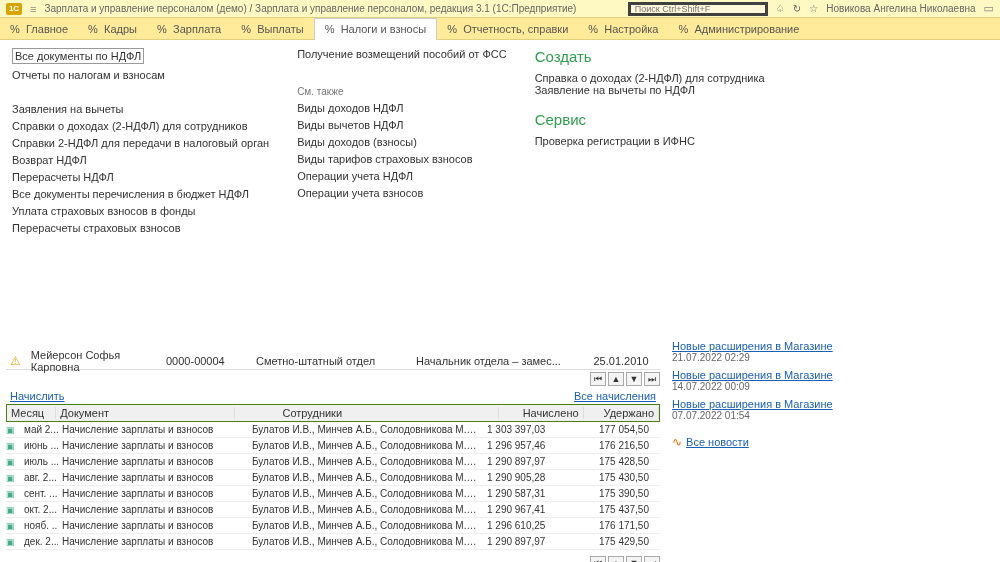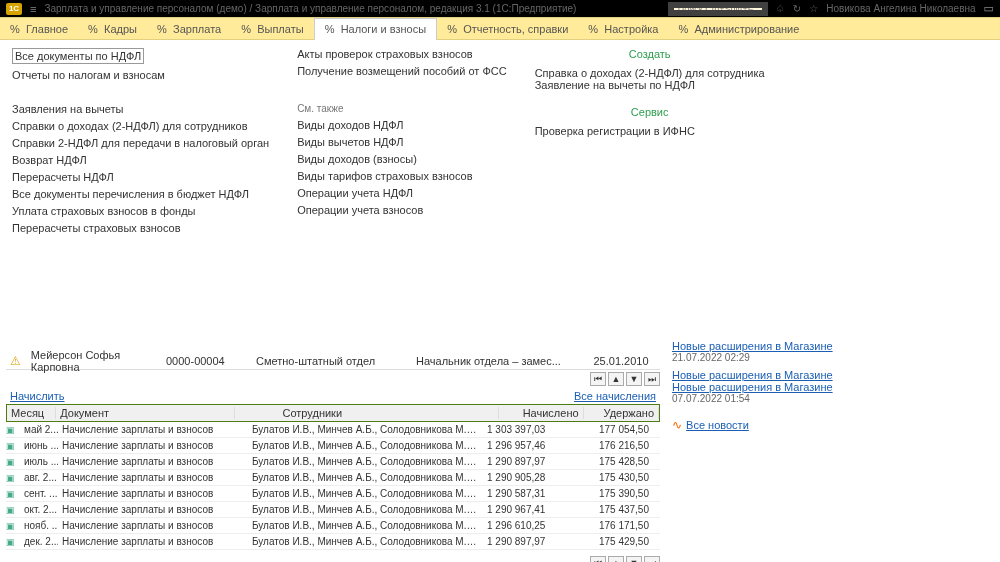--- a/index.html
+++ b/index.html
@@ -1,31 +1,31 @@
 <!DOCTYPE html>
 <html><head>
 <meta charset="utf-8">
 <style>
 * { margin:0; padding:0; box-sizing:border-box; }
 body { font-family:Arial,sans-serif; font-size:11px; background:#fff; width:1000px; height:562px; overflow:hidden; color:#333; }
-.titlebar { background:#000000; height:18px; display:flex; align-items:center; padding:0 6px; gap:8px; border-bottom:1px solid #e0d080; }
+.titlebar { background:#fef9c3; height:18px; display:flex; align-items:center; padding:0 6px; gap:8px; border-bottom:1px solid #e0d080; }
 .titlebar .logo { width:16px; height:12px; background:#d6a300; border-radius:2px; font-size:8px; color:#fff; display:flex; align-items:center; justify-content:center; font-weight:bold; }
 .titlebar .title { font-size:10px; color:#666; flex:1; }
-.titlebar .search-global { width:100px; height:14px; background:#fff8db; border:6px solid #404040; font-size:9px; padding:0 4px; color:#999; }
+.titlebar .search-global { width:140px; height:14px; background:#fff8db; border:3px solid #404040; font-size:9px; padding:0 4px; color:#999; }
 .titlebar .icons { display:flex; gap:8px; align-items:center; font-size:10px; color:#666; }
 .titlebar .user { font-size:10px; color:#666; }
 .mainmenu { background:#ffeb99; height:22px; display:flex; align-items:center; border-bottom:1px solid #e0d080; }
 .mainmenu .menu-item { display:flex; align-items:center; gap:4px; padding:0 10px; height:22px; font-size:11px; color:#555; cursor:pointer; }
 .mainmenu .menu-item.active { background:#fff; border:1px solid #ccc; border-bottom:none; }
 .mainmenu .menu-item .micon { width:12px; height:12px; display:inline-block; }
 .subpanel { position:absolute; top:40px; left:0; right:0; background:#fff; padding:8px 12px; display:flex; gap:28px; z-index:10; }
 .subpanel .col { display:flex; flex-direction:column; gap:5px; min-width:170px; }
 .subpanel .link { font-size:11px; color:#333; cursor:pointer; }
 .subpanel .link.selected { border:1px solid #999; padding:1px 2px; display:inline-block; width:fit-content; }
-.subpanel .heading { font-size:11px; color:#2e9e4f; margin-bottom:2px;text-align:center; }
+.subpanel .heading { font-size:15px; color:#2e9e4f; margin-bottom:2px; }
 .subpanel .sub { font-size:10px; color:#777; margin-top:4px; }
 .right-search { position:absolute; top:46px; right:8px; display:flex; gap:6px; align-items:center; }
 .right-search input { width:120px; height:18px; border:1px solid #ccc; font-size:10px; padding:0 4px; color:#999; }
 .right-search .ic { width:14px; height:14px; color:#888; font-size:11px; cursor:pointer; }
 .content-mid { position:absolute; top:352px; left:6px; right:340px; }
 .row-person { display:flex; align-items:center; height:18px; gap:10px; font-size:11px; border-bottom:1px solid #ddd; padding:0 4px; }
 .row-person .warn { color:#e0a000; font-size:12px; }
 .row-person .name { flex:1; }
 .row-person .code { width:80px; }
 .row-person .dept { width:150px; }
@@ -108,21 +108,20 @@
       <div class="link">Заявления на вычеты</div>
       <div class="link">Справки о доходах (2-НДФЛ) для сотрудников</div>
       <div class="link">Справки 2-НДФЛ для передачи в налоговый орган</div>
       <div class="link">Возврат НДФЛ</div>
       <div class="link">Перерасчеты НДФЛ</div>
       <div class="link">Все документы перечисления в бюджет НДФЛ</div>
       <div class="link">Уплата страховых взносов в фонды</div>
       <div class="link">Перерасчеты страховых взносов</div>
     </div>
   <div class="col" id="col2">
-      <div class="link">Акты проверок страховых взносов</div>
       <div class="link">Получение возмещений пособий от ФСС</div>
       <br>
       <div class="sub">См. также</div>
       <div class="link">Виды доходов НДФЛ</div>
       <div class="link">Виды вычетов НДФЛ</div>
       <div class="link">Виды доходов (взносы)</div>
       <div class="link">Виды тарифов страховых взносов</div>
       <div class="link">Операции учета НДФЛ</div>
       <div class="link">Операции учета взносов</div>
     </div>
@@ -247,20 +246,21 @@
 </div>
 
 <div class="right-news">
   <div id="newslist">
       <div>
         <div class="nitem"><a>Новые расширения в Магазине</a></div>
         <div class="ndate">21.07.2022 02:29</div>
       </div>
       <div>
         <div class="nitem"><a>Новые расширения в Магазине</a></div>
+        <div class="ndate">14.07.2022 00:09</div>
       </div>
       <div>
         <div class="nitem"><a>Новые расширения в Магазине</a></div>
         <div class="ndate">07.07.2022 01:54</div>
       </div>
     </div>
   <div class="all">
     <span class="rss">∿</span>
     <a style="color:#1a5fb4;text-decoration:underline;">Все новости</a>
   </div>

